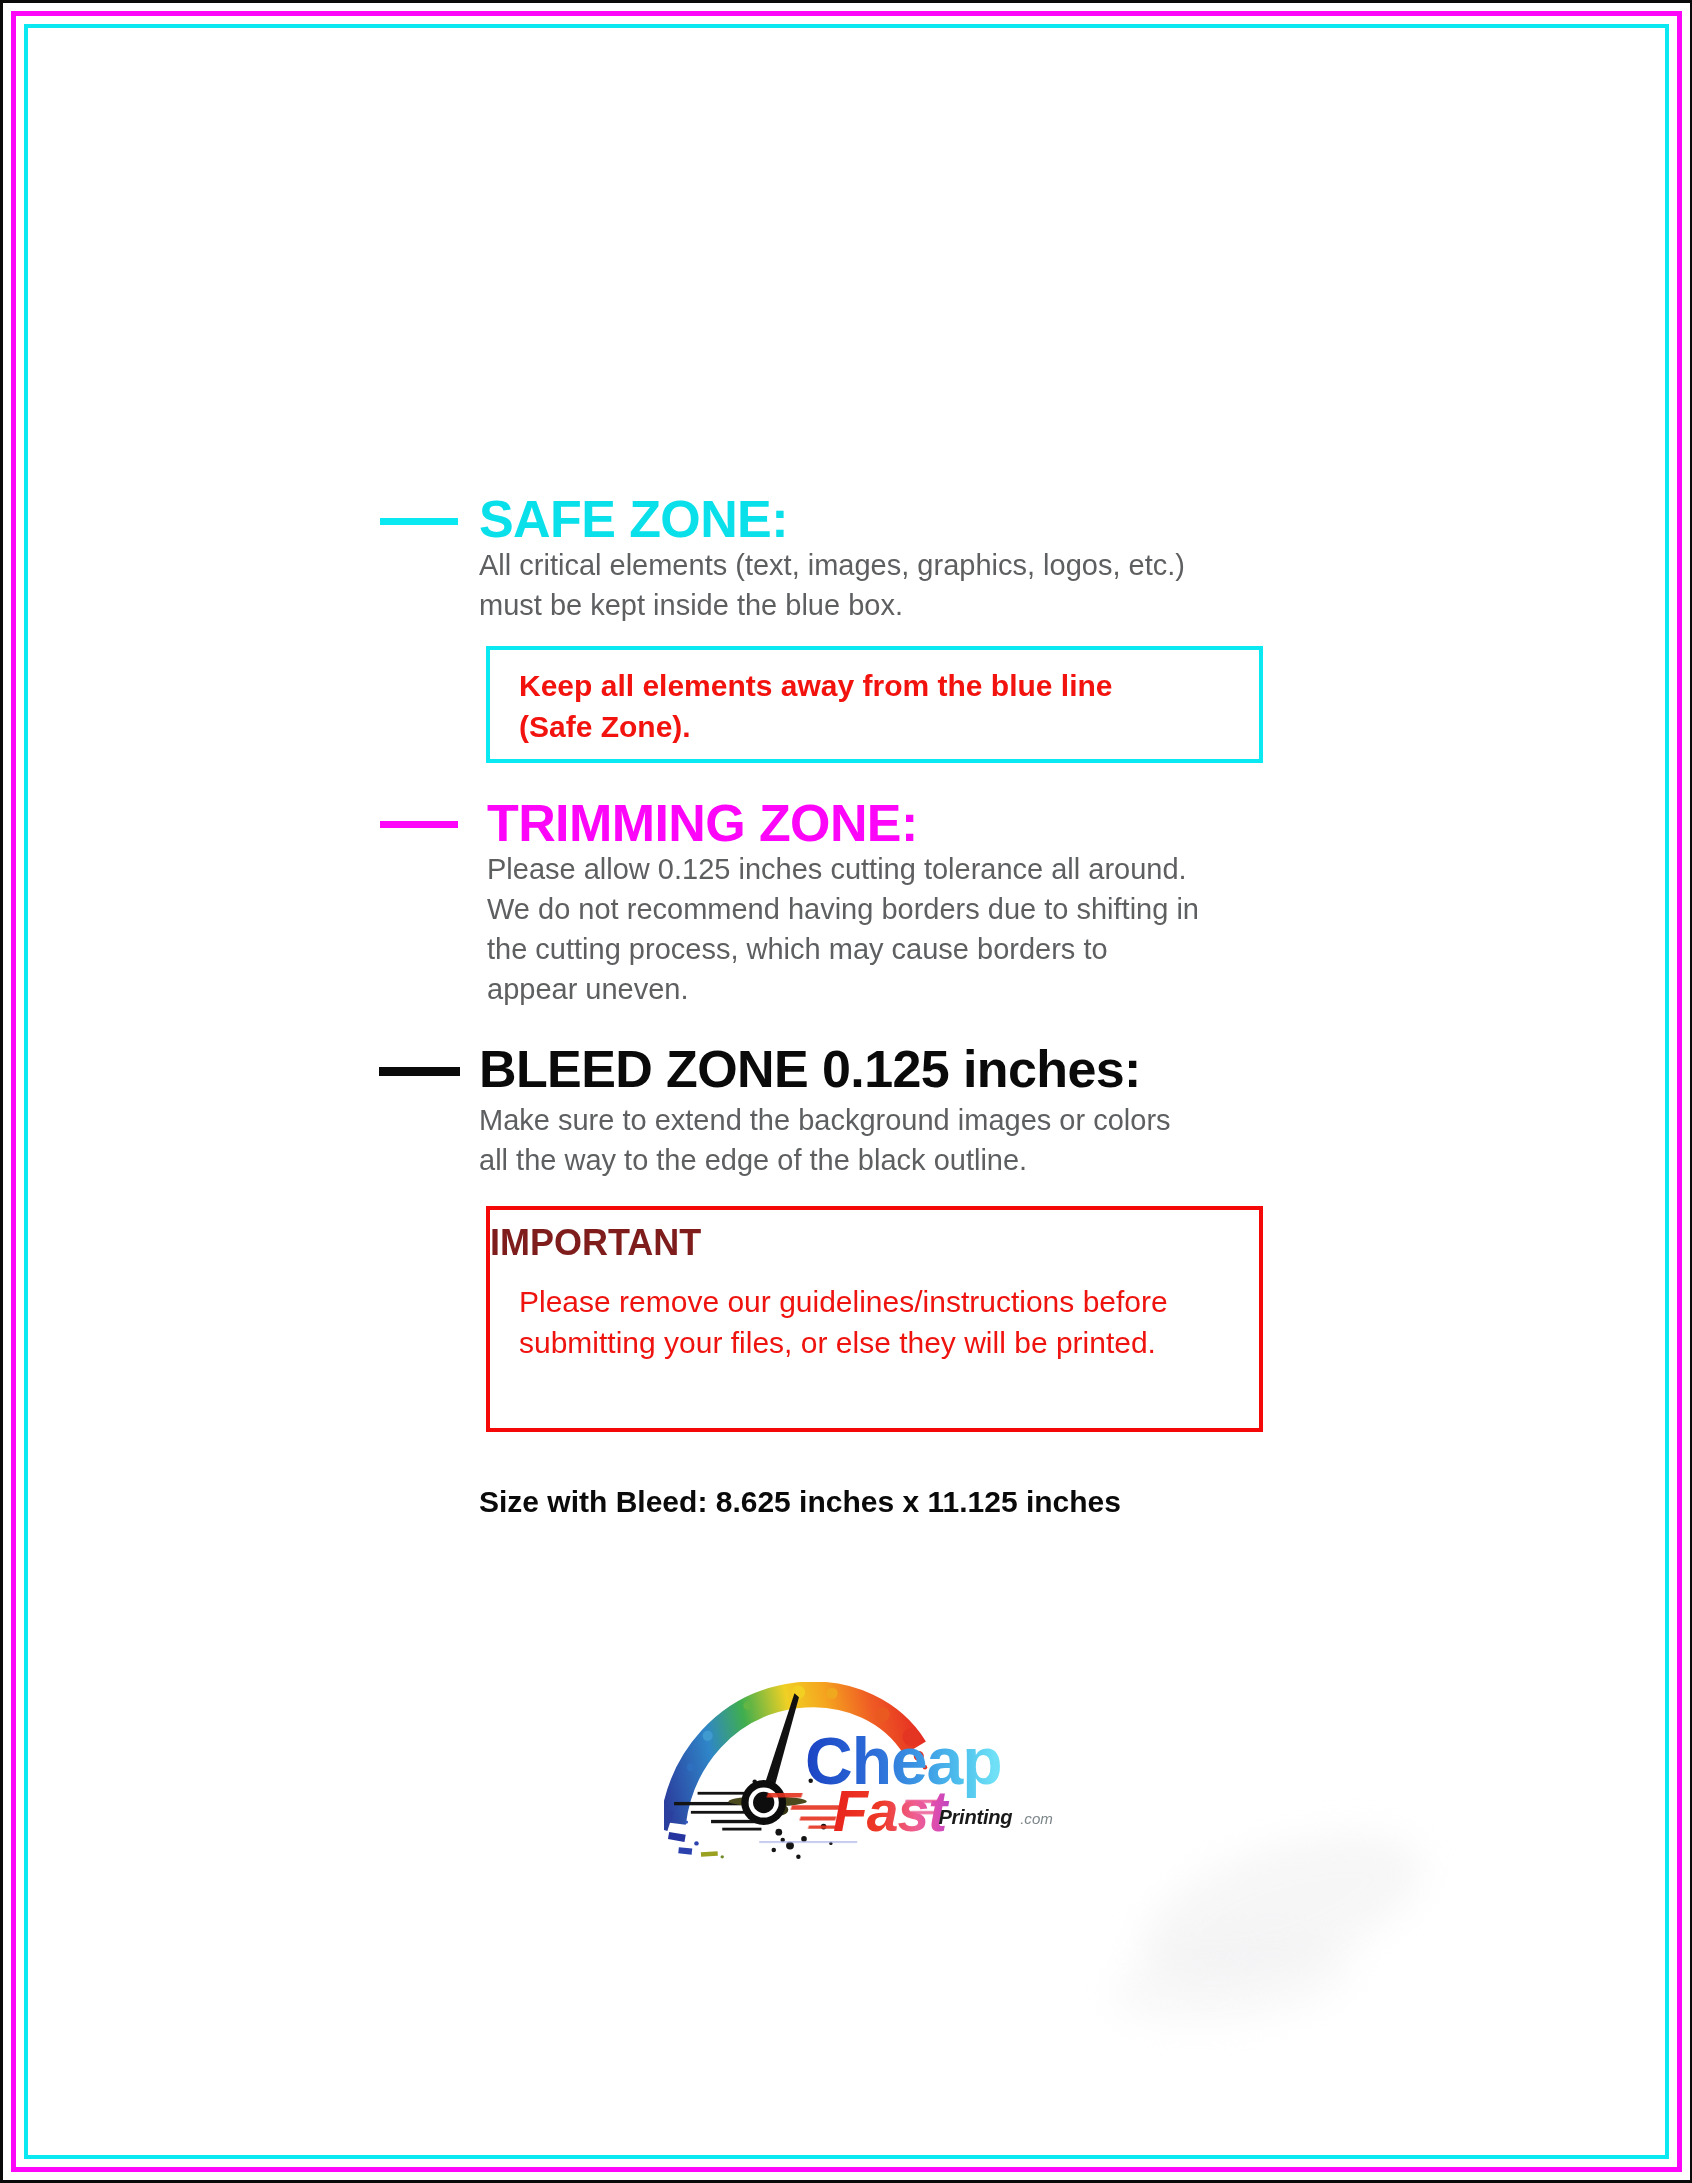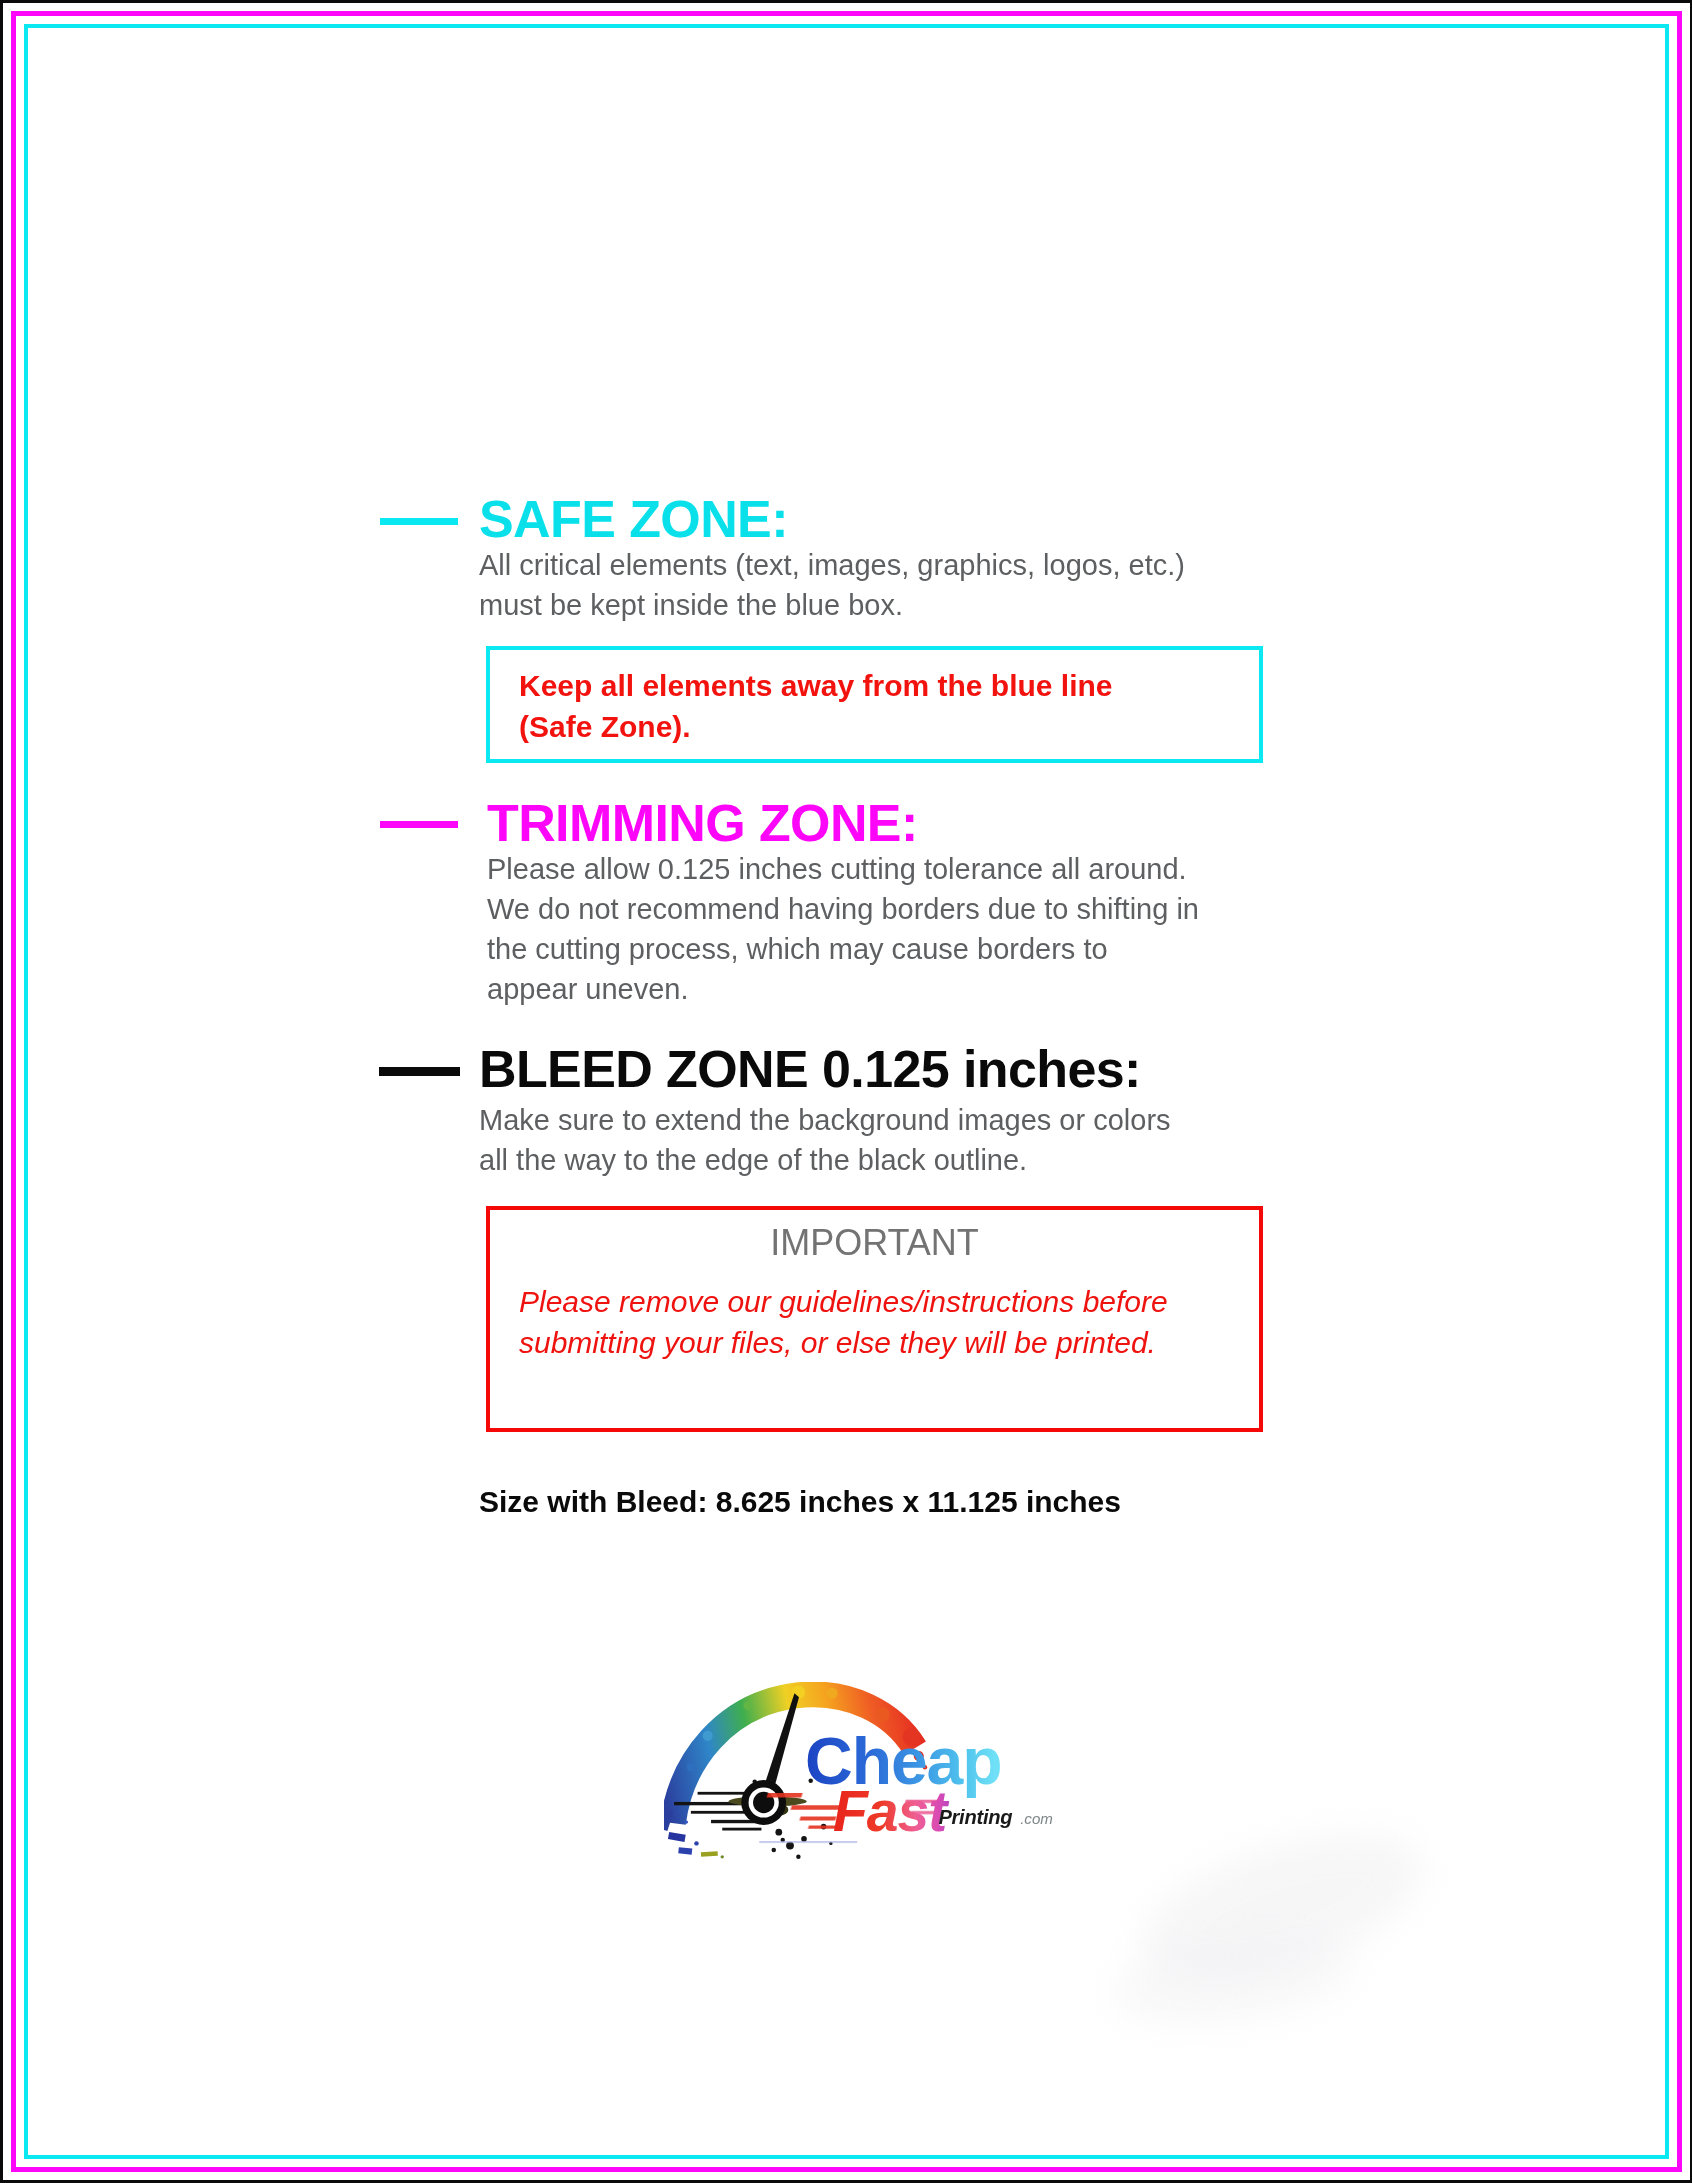--- a/index.html
+++ b/index.html
@@ -41,24 +41,24 @@
   }
   .note-box .note-text{
     margin:14.6px 0 0 29px;font-size:30px;font-weight:bold;line-height:41px;color:#f2120e;white-space:nowrap;
   }
 
   .alert-box{
     position:absolute;left:483px;top:1203px;width:769px;height:218px;
     border:4.5px solid #f40808;box-sizing:content-box;
   }
   .alert-box .alert-title{
-    margin-top:12.3px;text-align:center;font-size:36px;font-weight:normal;color:#737373;letter-spacing:0;
+    margin-top:12.3px;text-align:left;font-size:36px;font-weight:bold;color:#7f1d1d;letter-spacing:0;
   }
   .alert-box .alert-text{
-    margin:17px 0 15px 29px;font-size:30px;line-height:41px;color:#ef1310;white-space:nowrap;font-style:italic;
+    margin:17px 0 15px 29px;font-size:30px;line-height:41px;color:#ef1310;white-space:nowrap;
   }
 
   .final-sizes{position:absolute;left:476px;top:1477px;font-size:30px;font-weight:bold;line-height:44px;color:#0a0a0a;white-space:nowrap;}
 
   .logo{position:absolute;left:661px;top:1679px;width:392px;height:185px;}
   svg text{font-family:"Liberation Sans", sans-serif;}
 </style>
 </head>
 <body>
 

